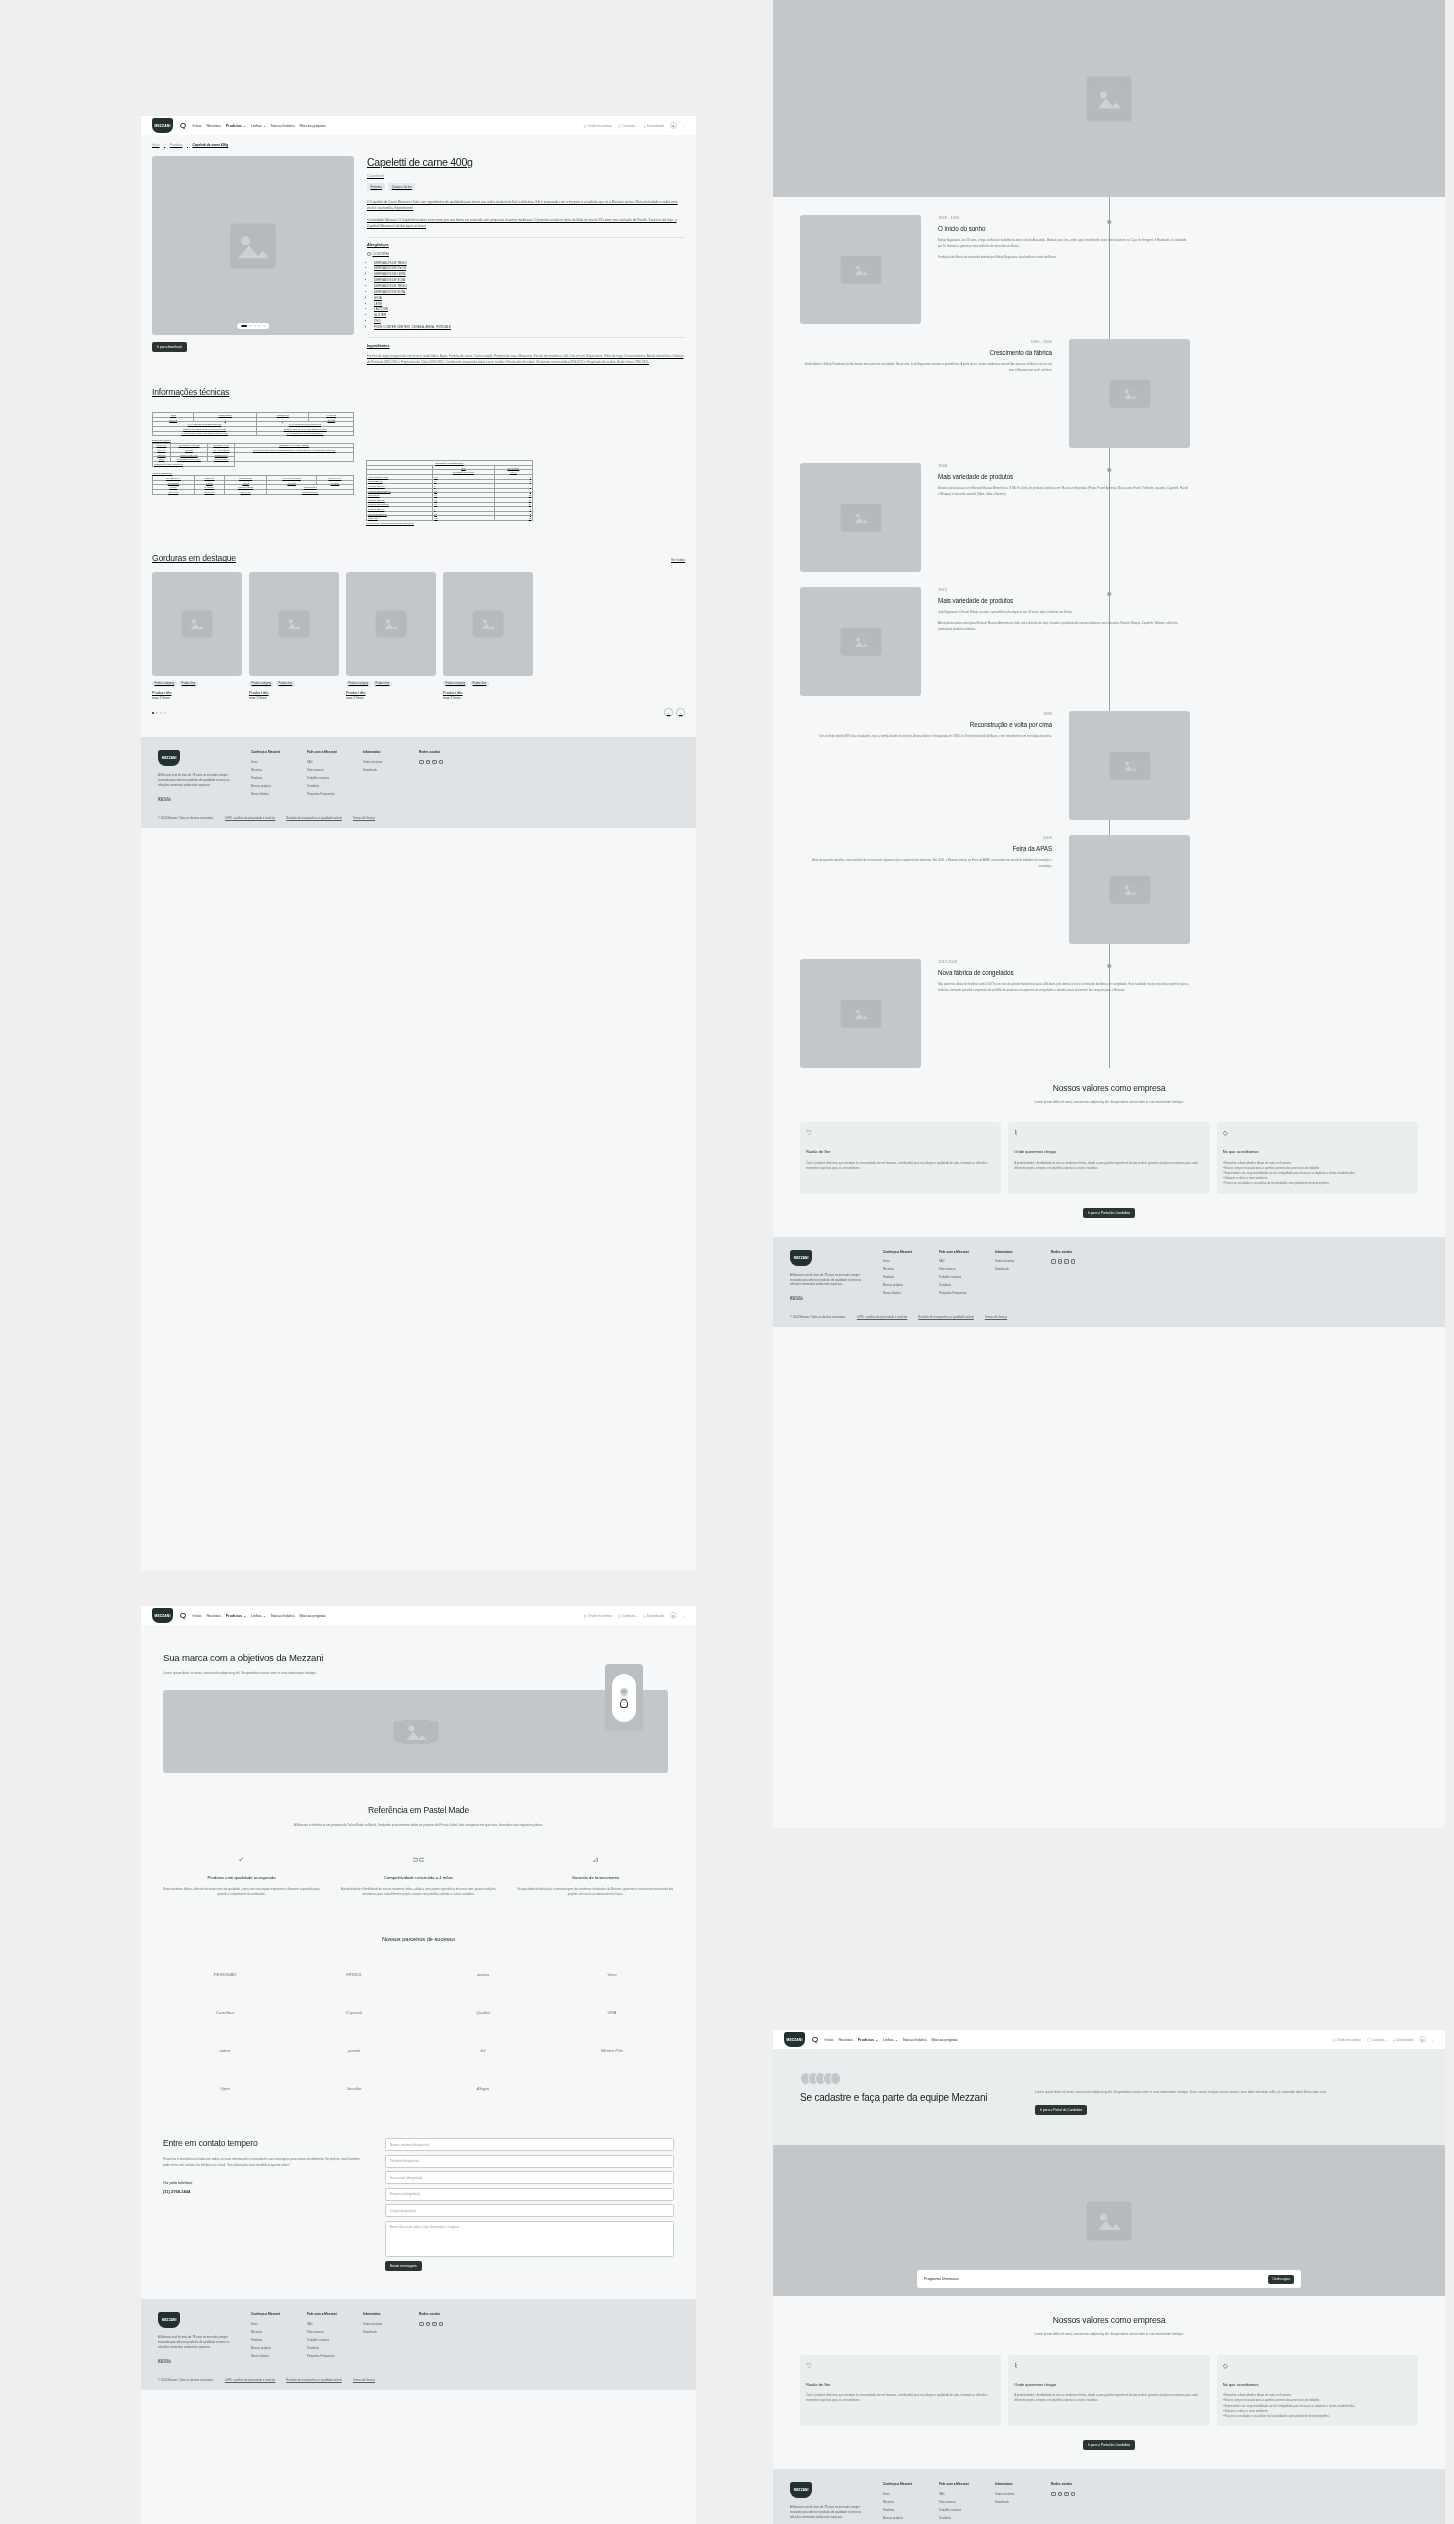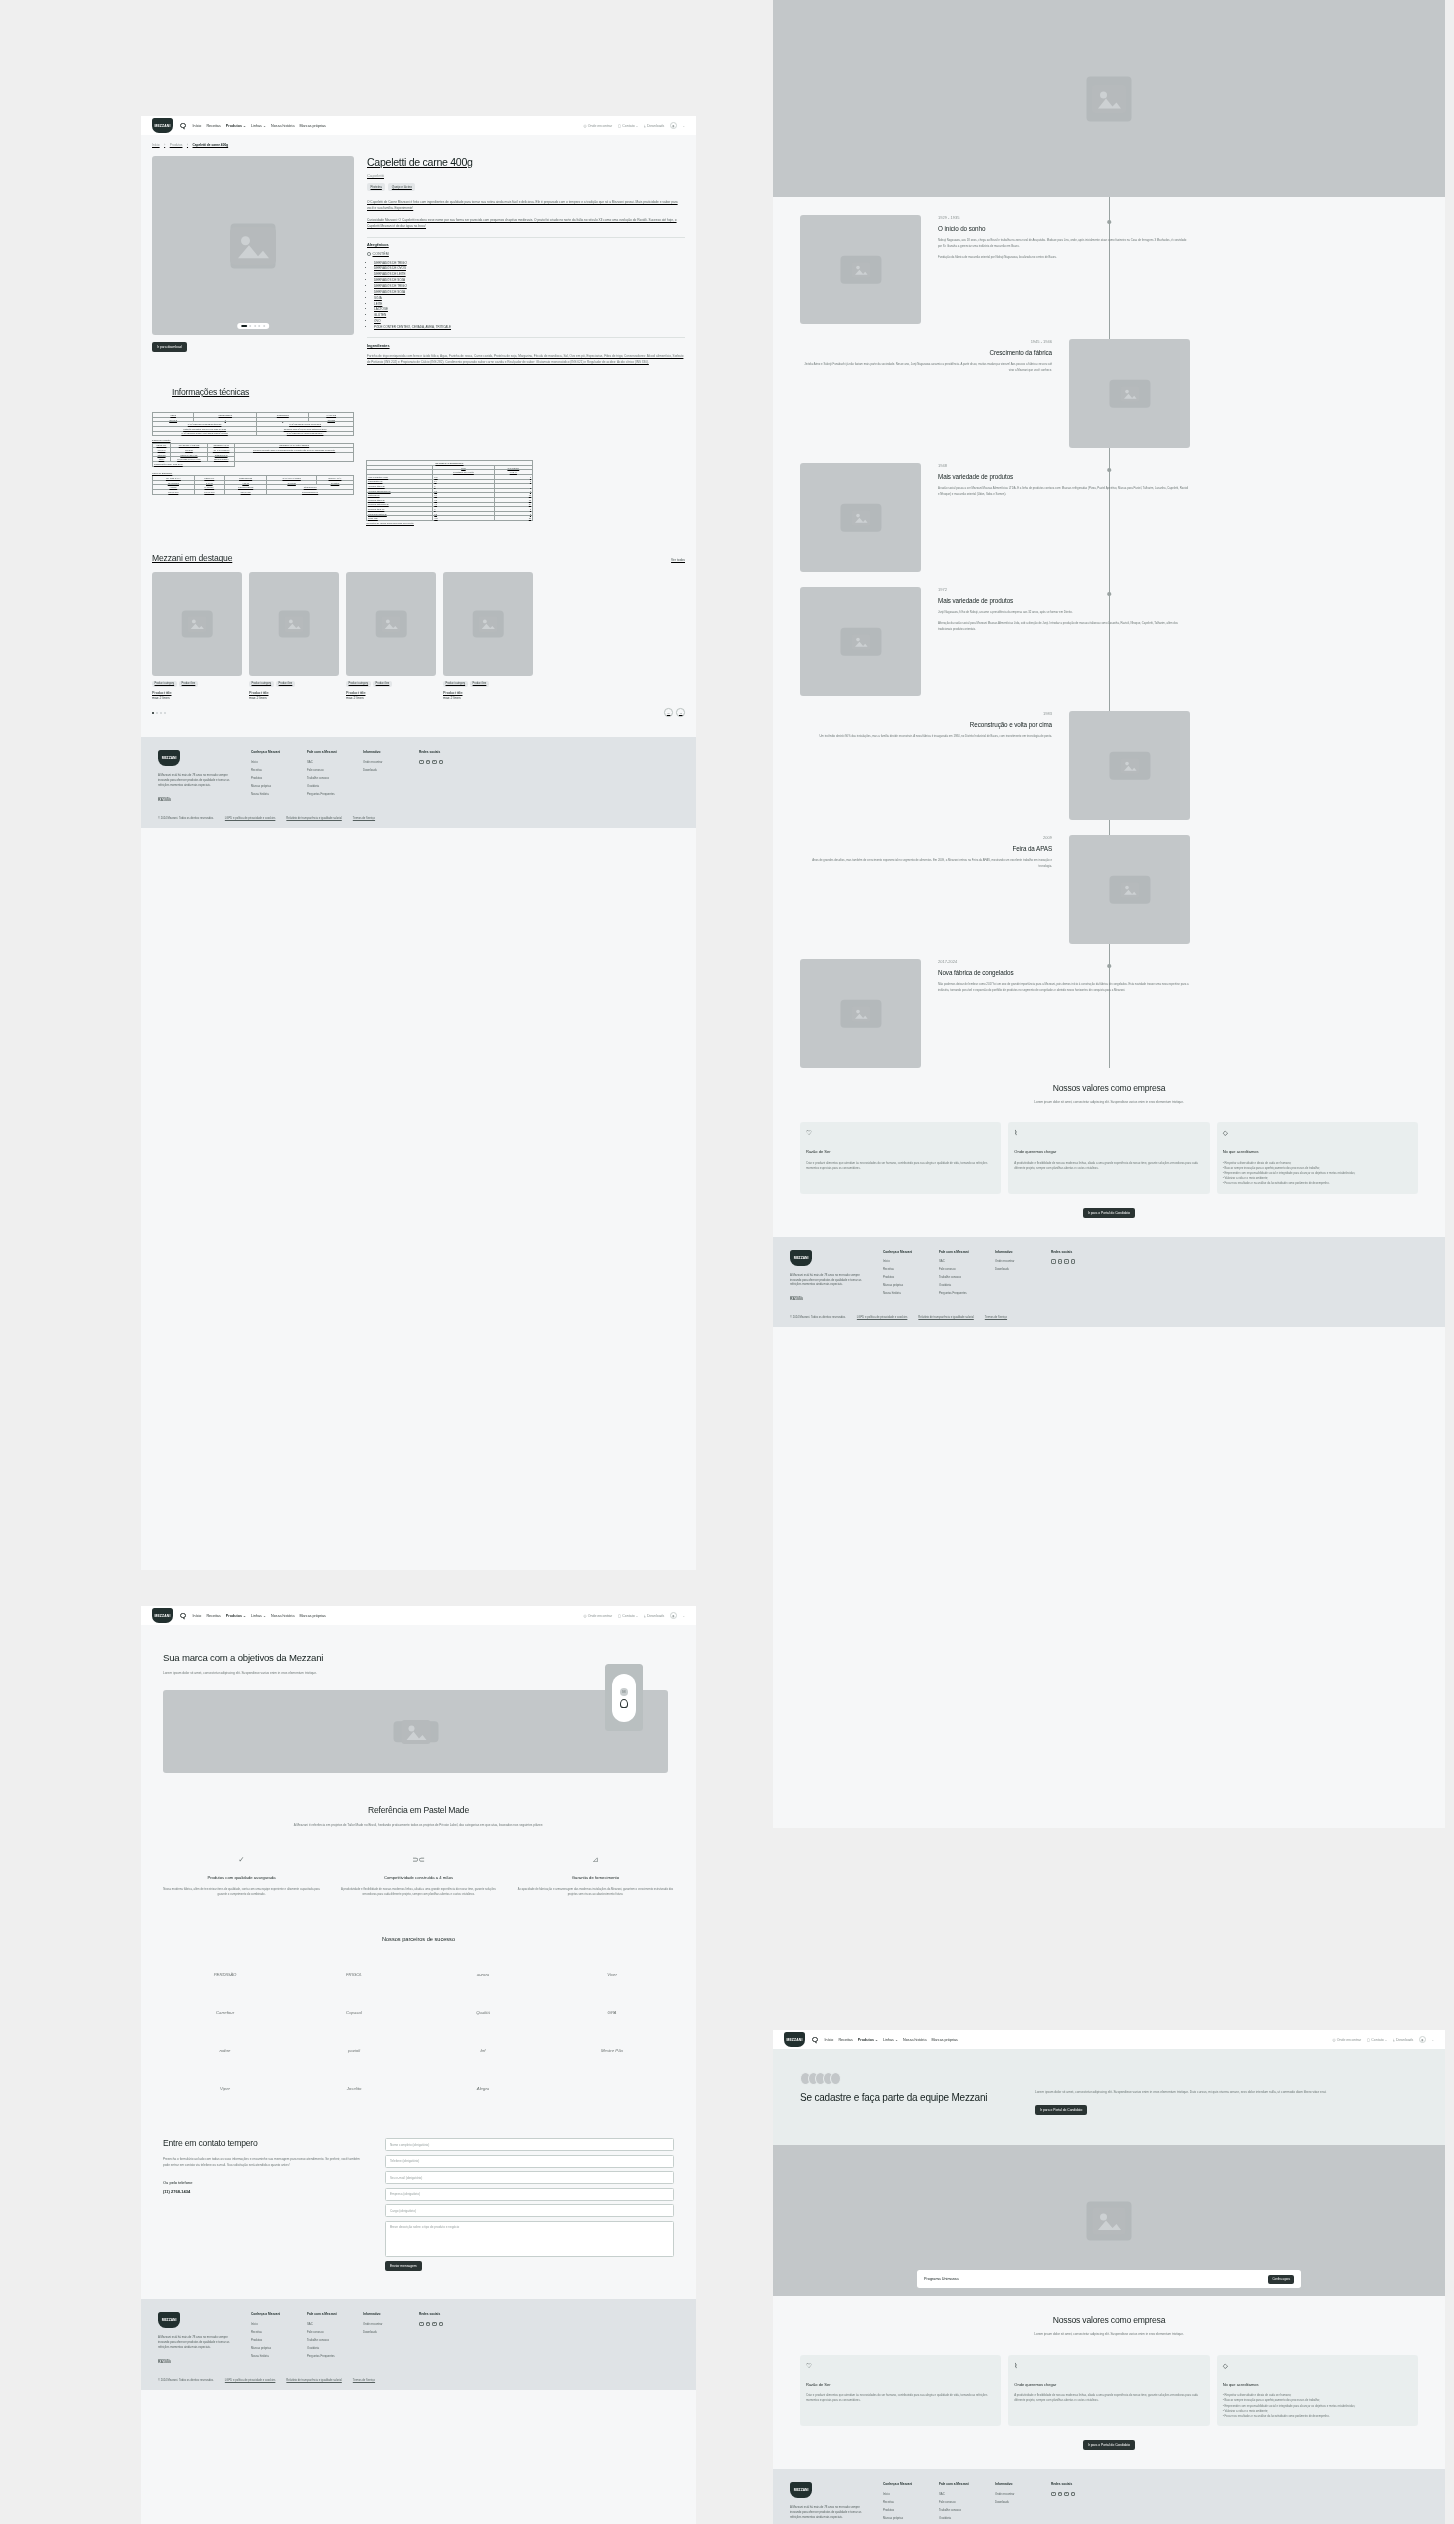--- a/index.html
+++ b/index.html
@@ -160,21 +160,21 @@
             <li style="font-size:3px;color:#3a4443;line-height:1.95;">GLÚTEN</li>
             <li style="font-size:3px;color:#3a4443;line-height:1.95;">OVO</li>
             <li style="font-size:3px;color:#3a4443;line-height:1.95;">PODE CONTER CENTEIO, CEVADA, AVEIA, TRITICALE</li>
           </ul>
         <div style="height:0.5px;background:#dde2e1;margin:6.6px 0 6px;"></div>
         <div style="font-size:3.8px;color:#15201f;font-weight:bold;">Ingredientes</div>
         <p style="font-size:3.1px;color:#6d7776;line-height:2;margin-top:5px;">Farinha de trigo enriquecida com ferro e ácido fólico, Água, Farinha de rosca, Carne cozida, Proteína de soja, Margarina, Fécula de mandioca, Sal, Ovo em pó, Especiarias, Fibra de trigo, Conservadores: Álcool alimentício, Sorbato de Potássio (INS 202) e Propionato de Cálcio (INS 282), Condimento preparado sabor carne cozida e Realçador de sabor: Glutamato monossódico (INS 621) e Regulador de acidez: Ácido cítrico (INS 330).</p>
       </div>
     </div>
 
-    <h2 class="sec" style="margin-top:22px;margin-left:20px;">Informações técnicas</h2>
+    <h2 class="sec" style="margin-top:22px;">Informações técnicas</h2>
     <div style="display:flex;gap:12px;margin-top:15px;align-items:flex-start;">
       <div style="width:202px;">
         <table class="tech">
             <tbody id="t1">
               <tr>
                 <td>PESO</td>
                 <td>RENDIMENTO</td>
                 <td>COZIMENTO</td>
                 <td>VALIDADE</td>
               </tr>
@@ -327,21 +327,21 @@
                 <td style="text-align:left;">493</td>
                 <td style="text-align:right;">25</td>
               </tr>
             </tbody>
           </table>
         <div style="font-size:2px;color:#3a4443;margin-top:1.5px;">*Percentual de valores diários fornecidos pela porção.</div>
       </div>
     </div>
 
     <div style="display:flex;align-items:baseline;justify-content:space-between;margin-top:29px;">
-      <h2 class="sec">Mezzani em destaque</h2>
+      <h2 class="sec">Gorduras em destaque</h2>
       <a style="font-size:3.3px;color:#4a5553;text-decoration:none;">Ver todos</a>
     </div>
     <div id="cards" style="display:flex;gap:7px;margin-top:9px;overflow:hidden;">
         <div style="width:90px;flex:0 0 90px;">
           <div class="ph" style="width:90px;height:104px;">
             <div class="glyph">
               <svg width="19" height="15.7" viewBox="0 0 60 50">
                 <rect width="60" height="50" rx="6" fill="#b6babc"></rect>
                 <circle cx="20" cy="17" r="6" fill="#cdd1d3"></circle>
                 <path d="M10 41 L25 24 L37 38 L44 31 L52 41 Z" fill="#cdd1d3"></path>

